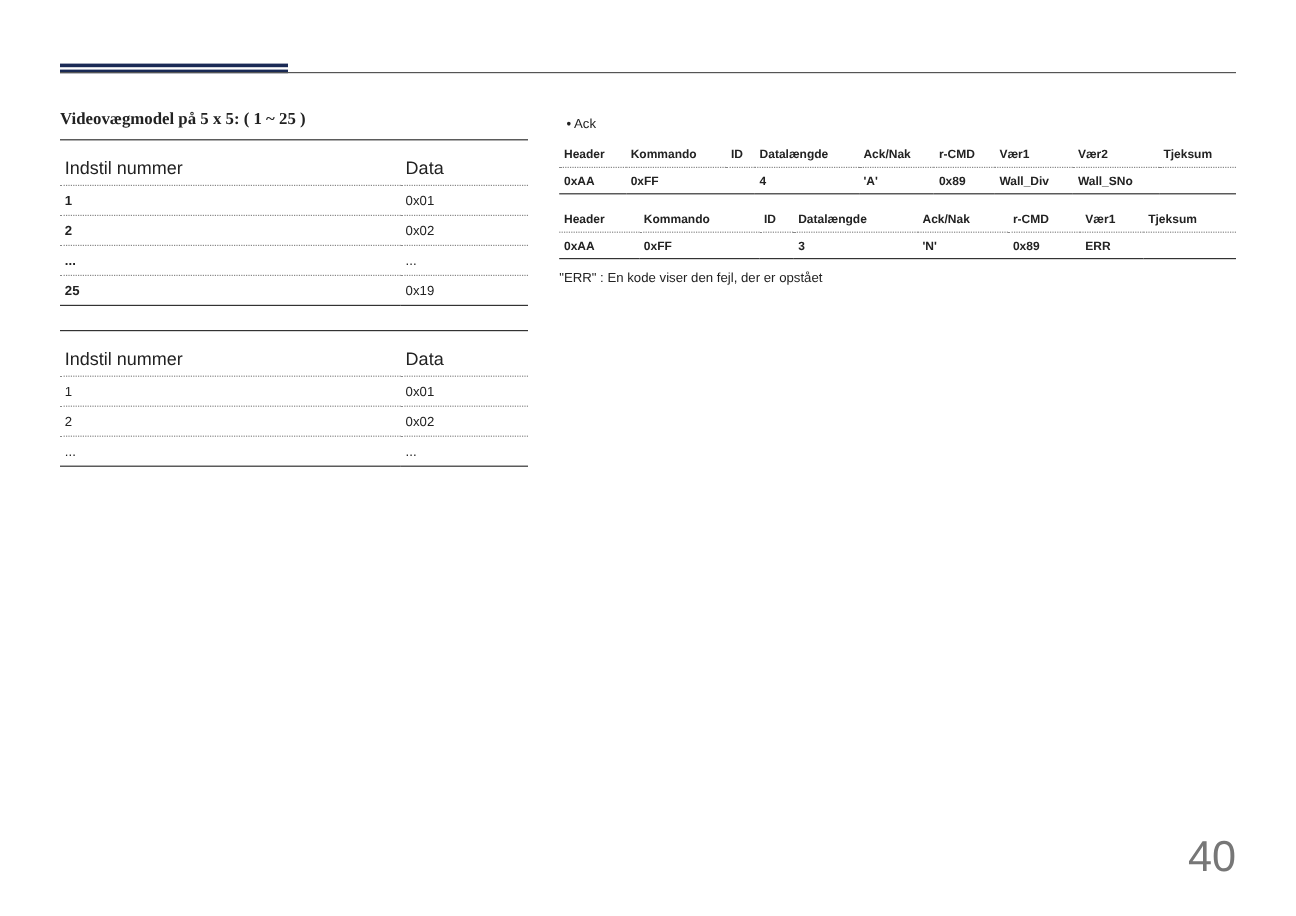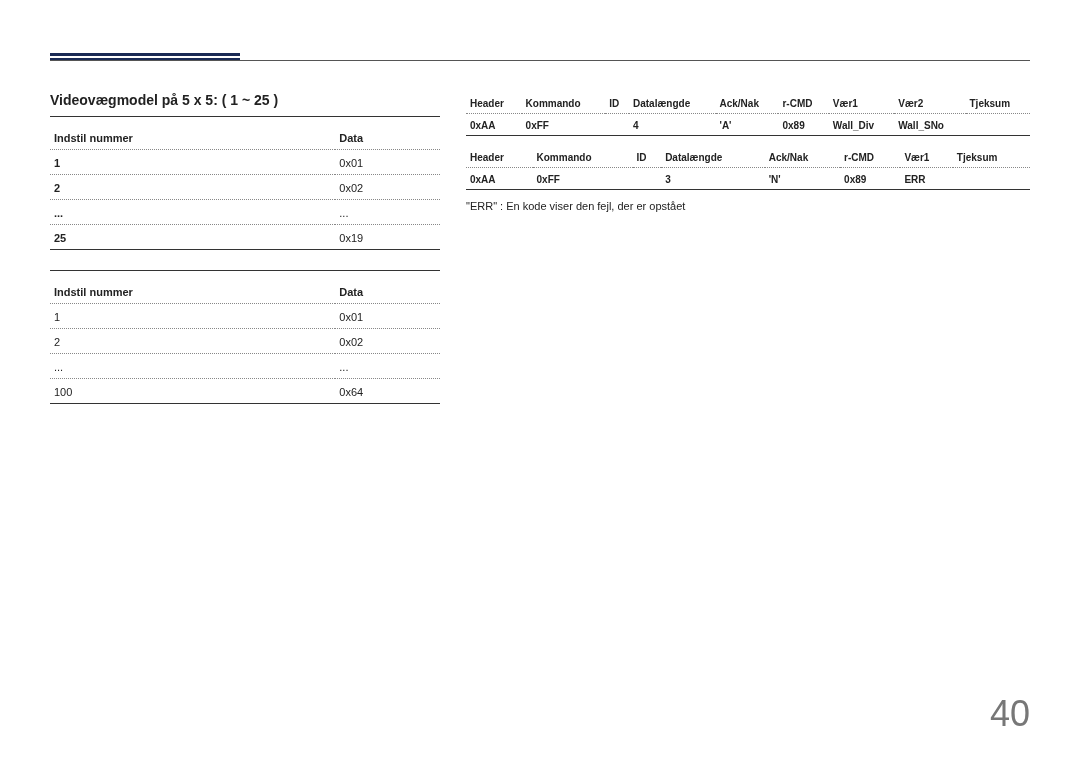--- a/index.html
+++ b/index.html
@@ -4,25 +4,25 @@
 <style>
   * { box-sizing: border-box; margin: 0; padding: 0; }
   html, body { width: 1080px; height: 763px; background: #fff; font-family: Arial, Helvetica, sans-serif; color: #222; }
   .page { width: 1080px; height: 763px; position: relative; padding: 62px 50px 30px 50px; }
   .top-rule { position: absolute; top: 60px; left: 50px; right: 50px; height: 1px; background: #555; }
   .top-accent { position: absolute; top: 58px; left: 50px; width: 190px; height: 3px; background: #1a2a55; }
   .top-accent2 { position: absolute; top: 53px; left: 50px; width: 190px; height: 3px; background: #1a2a55; }
   .columns { display: flex; gap: 26px; margin-top: 30px; }
   .col-left { width: 390px; }
   .col-right { flex: 1; }
-  .heading { font-weight: bold; font-size: 14px; margin-bottom: 8px; }
+  .heading { font-weight: bold; font-size: 14px; margin-bottom: 8px; font-family: Liberation Serif, serif; }
   .heading-rule { height: 1px; background: #333; margin-bottom: 8px; }
   table.data { width: 100%; border-collapse: collapse; font-size: 11px; margin-bottom: 20px; }
   table.data th, table.data td { text-align: left; padding: 7px 4px 5px 4px; }
-  table.data thead th { font-weight: bold; font-size: 11px; }
+  table.data thead th { font-weight: normal; font-size: 15px; }
   table.data tr { border-bottom: 1px dotted #888; }
   table.data tbody tr:last-child { border-bottom: 1px solid #333; }
   table.data.t5 tbody td:first-child { font-weight: bold; }
   .bullet { list-style: none; font-size: 11px; margin: 6px 0 8px 6px; }
   .bullet li::before { content: "• "; }
   table.wide { width: 100%; border-collapse: collapse; font-size: 10px; margin-bottom: 10px; }
   table.wide th, table.wide td { text-align: left; padding: 6px 4px 4px 4px; font-weight: bold; }
   table.wide tr { border-bottom: 1px dotted #888; }
   table.wide thead th { border-bottom: 1px dotted #888; }
   table.wide tbody tr:last-child { border-bottom: 1px solid #333; }
@@ -85,30 +85,29 @@
               <td>0x01</td>
             </tr>
           <tr>
               <td>2</td>
               <td>0x02</td>
             </tr>
           <tr>
               <td>...</td>
               <td>...</td>
             </tr>
-          <tr>
-              <td>100</td>
-              <td>0x64</td>
-            </tr>
         </tbody>
       </table>
     </div>
 
     <div class="col-right">
 
+      <ul class="bullet">
+        <li>Ack</li>
+      </ul>
 
       <table class="wide first">
         <thead>
           <tr>
             <th>Header</th>
             <th>Kommando</th>
             <th>ID</th>
             <th>Datalængde</th>
             <th>Ack/Nak</th>
             <th>r-CMD</th>

